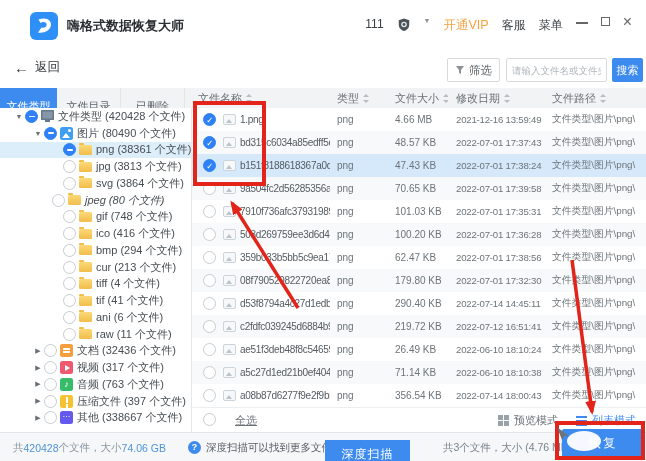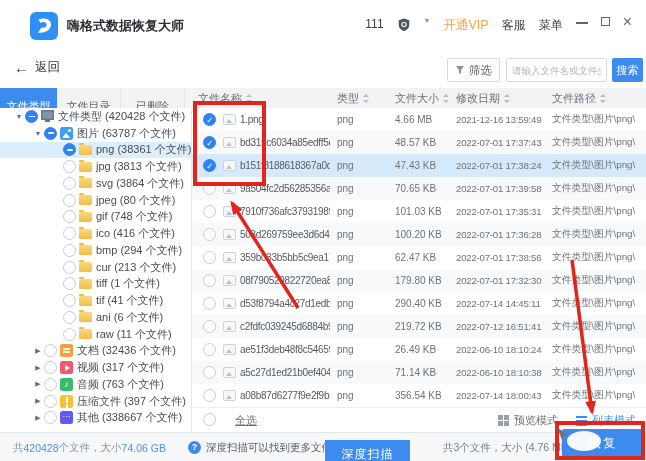--- a/index.html
+++ b/index.html
@@ -212,41 +212,41 @@
       <div class="tree-row" data-interactable="true" style="padding-left: 13px;">
         <span class="expander" data-interactable="true">▼</span>
         <span class="cb cb-minus" data-interactable="true"></span>
         <span class="ticon ticon-computer" data-interactable="false"></span>
         <span data-interactable="false">文件类型 (420428 个文件)</span>
       </div>
       <div class="tree-row" data-interactable="true" style="padding-left: 32px;">
         <span class="expander" data-interactable="true">▼</span>
         <span class="cb cb-minus" data-interactable="true"></span>
         <span class="ticon sqicon ticon-image" data-interactable="false"></span>
-        <span data-interactable="false">图片 (63787 个文件)</span>
+        <span data-interactable="false">图片 (80490 个文件)</span>
       </div>
       <div class="tree-row selected" data-interactable="true" style="padding-left: 51px;">
         <span class="expander" data-interactable="false"></span>
         <span class="cb cb-minus" data-interactable="true"></span>
         <span class="ticon ticon-folder" data-interactable="false"></span>
         <span data-interactable="false">png (38361 个文件)</span>
       </div>
       <div class="tree-row" data-interactable="true" style="padding-left: 51px;">
         <span class="expander" data-interactable="false"></span>
         <span class="cb cb-off" data-interactable="true"></span>
         <span class="ticon ticon-folder" data-interactable="false"></span>
         <span data-interactable="false">jpg (3813 个文件)</span>
       </div>
       <div class="tree-row" data-interactable="true" style="padding-left: 51px;">
         <span class="expander" data-interactable="false"></span>
         <span class="cb cb-off" data-interactable="true"></span>
         <span class="ticon ticon-folder" data-interactable="false"></span>
         <span data-interactable="false">svg (3864 个文件)</span>
       </div>
-      <div class="tree-row" data-interactable="true" style="padding-left: 51px;">
+      <div class="tree-row" data-interactable="true" style="padding-left: 40px; font-style: italic;">
         <span class="expander" data-interactable="false"></span>
         <span class="cb cb-off" data-interactable="true"></span>
         <span class="ticon ticon-folder" data-interactable="false"></span>
         <span data-interactable="false">jpeg (80 个文件)</span>
       </div>
       <div class="tree-row" data-interactable="true" style="padding-left: 51px;">
         <span class="expander" data-interactable="false"></span>
         <span class="cb cb-off" data-interactable="true"></span>
         <span class="ticon ticon-folder" data-interactable="false"></span>
         <span data-interactable="false">gif (748 个文件)</span>
@@ -266,21 +266,21 @@
       <div class="tree-row" data-interactable="true" style="padding-left: 51px;">
         <span class="expander" data-interactable="false"></span>
         <span class="cb cb-off" data-interactable="true"></span>
         <span class="ticon ticon-folder" data-interactable="false"></span>
         <span data-interactable="false">cur (213 个文件)</span>
       </div>
       <div class="tree-row" data-interactable="true" style="padding-left: 51px;">
         <span class="expander" data-interactable="false"></span>
         <span class="cb cb-off" data-interactable="true"></span>
         <span class="ticon ticon-folder" data-interactable="false"></span>
-        <span data-interactable="false">tiff (1 个文件)</span>
+        <span data-interactable="false">tiff (4 个文件)</span>
       </div>
       <div class="tree-row" data-interactable="true" style="padding-left: 51px;">
         <span class="expander" data-interactable="false"></span>
         <span class="cb cb-off" data-interactable="true"></span>
         <span class="ticon ticon-folder" data-interactable="false"></span>
         <span data-interactable="false">tif (41 个文件)</span>
       </div>
       <div class="tree-row" data-interactable="true" style="padding-left: 51px;">
         <span class="expander" data-interactable="false"></span>
         <span class="cb cb-off" data-interactable="true"></span>

